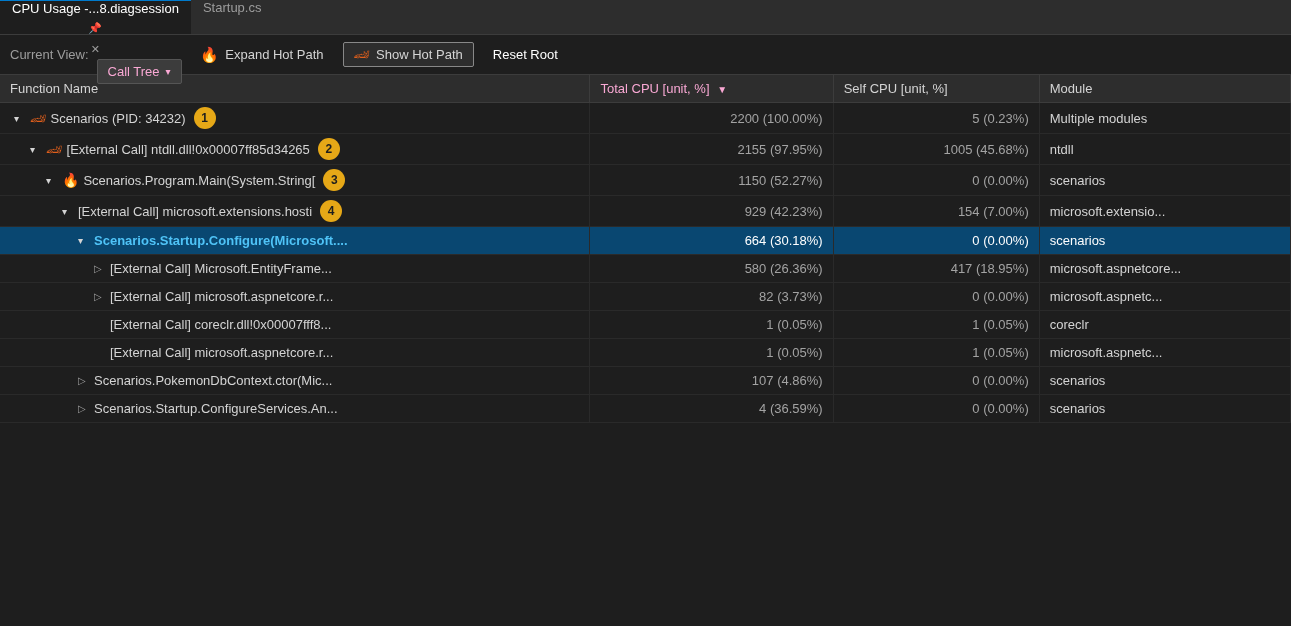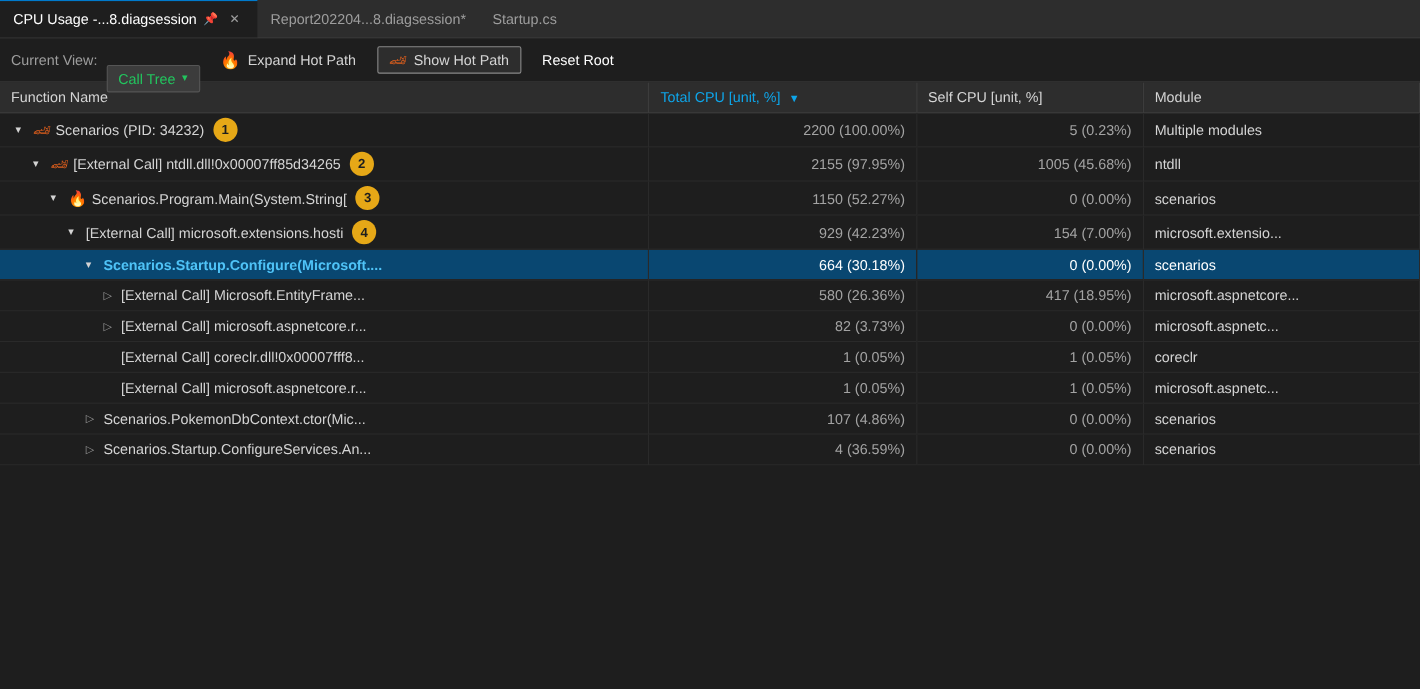--- a/index.html
+++ b/index.html
@@ -23,20 +23,21 @@
     }
     .tab {
       display: flex;
       align-items: center;
       padding: 0 12px;
       height: 100%;
       font-size: 13px;
       cursor: pointer;
       white-space: nowrap;
       gap: 6px;
+      flex-direction: column;
     }
     .tab.active {
       background: #1e1e1e;
       color: #ffffff;
       border-top: 1px solid #007acc;
     }
     .tab.inactive {
       color: #9d9d9d;
     }
     .tab-close {
@@ -62,21 +63,21 @@
     }
     .toolbar-label {
       color: #9d9d9d;
       font-size: 13px;
     }
     .dropdown-btn {
       display: flex;
       align-items: center;
       background: #3c3c3c;
       border: 1px solid #555;
-      color: #22c55e;
+      color: #f9a8d4;
       padding: 4px 10px;
       cursor: pointer;
       font-size: 13px;
       gap: 6px;
       border-radius: 2px;
       margin-top: 33px;
     }
     .chevron { font-size: 10px; }
     .toolbar-btn {
       display: flex;
@@ -118,21 +119,21 @@
       text-align: left;
       padding: 6px 10px;
       font-weight: normal;
       color: #d4d4d4;
       font-size: 13px;
       border-right: 1px solid #3c3c3c;
       white-space: nowrap;
       cursor: pointer;
       user-select: none;
     }
-    thead th.sorted { color: #0ea5e9; }
+    thead th.sorted { color: #f9a8d4; }
     .sort-arrow { margin-left: 4px; font-size: 10px; }
 
     tbody tr {
       border-bottom: 1px solid #2a2a2a;
       height: 28px;
     }
     tbody tr.selected {
       background: #094771 !important;
       color: #ffffff;
     }
@@ -184,23 +185,20 @@
     }
   </style>
 </head>
 <body>
 
 <div class="tab-bar">
   <div class="tab active">
     <span>CPU Usage -...8.diagsession</span>
     <span class="tab-pin">📌</span>
     <span class="tab-close">✕</span>
-  </div>
-  <div class="tab inactive">
-    <span>Report202204...8.diagsession*</span>
   </div>
   <div class="tab inactive">
     <span>Startup.cs</span>
   </div>
 </div>
 
 <div class="toolbar">
   <span class="toolbar-label">Current View:</span>
   <div class="dropdown-btn">
     <span>Call Tree</span>

